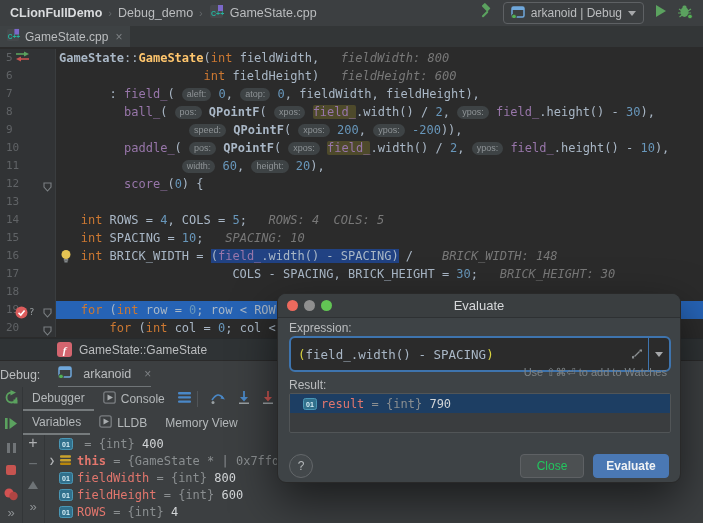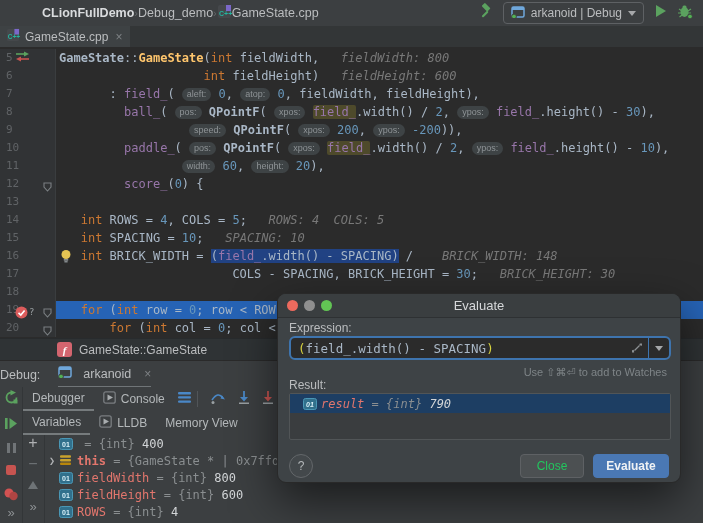--- a/index.html
+++ b/index.html
@@ -1,20 +1,20 @@
 <!DOCTYPE html>
 <html><head>
 <meta charset="utf-8">
 <style>
   html,body{margin:0;padding:0;background:#202020;}
   #app{position:relative;width:703px;height:523px;background:#3C3F41;overflow:hidden;
        font-family:"Liberation Sans",sans-serif;color:#BBBDBF;-webkit-font-smoothing:antialiased;}
   
   #header{position:absolute;left:0;top:0;width:703px;height:26px;background:#3C3F41;display:flex;align-items:center;}
-  .bc{display:flex;align-items:center;padding-left:10px;font-size:12.5px;color:#BBBDBF;margin-left:32px;}
+  .bc{display:flex;align-items:center;gap:6px;padding-left:10px;font-size:12.5px;color:#BBBDBF;}
   .bc .sep{color:#63676A;font-size:11px;}
   .bc .b0{font-weight:bold;color:#DADCDE;}
   #toolbar{margin-left:auto;display:flex;align-items:center;gap:10px;padding-right:10px;}
   #runcombo{display:flex;align-items:center;gap:6px;border:1px solid #5E6164;border-radius:4px;height:20px;padding:0 7px;font-size:12px;color:#BBBDBF;}
   
   #tabbar{position:absolute;left:0;top:26px;width:703px;height:21px;background:#333637;}
   #edittab{position:absolute;left:0;top:0;height:21px;display:flex;align-items:center;gap:5px;padding:0 8px 0 6px;
            background:#3E4244;border-bottom:2px solid #6E7375;font-size:12px;color:#BBBDBF;}
   .closex{color:#7E8285;font-size:12px;margin-left:2px;}
   
@@ -74,31 +74,31 @@
   .vval{color:#D2D5D7;}
   
   #dialog{position:absolute;left:277px;top:293px;width:404px;height:190px;background:#3E4346;border:1px solid #292929;
           border-radius:9px;box-shadow:0 18px 45px rgba(0,0,0,.55);box-sizing:border-box;}
   #dtitle{position:relative;height:23px;background:#3A3E40;border-bottom:1px solid #2E3133;border-radius:8px 8px 0 0;
           display:flex;align-items:center;justify-content:center;font-size:13px;color:#D6D8DA;}
   #lights{position:absolute;left:9px;top:6px;display:flex;gap:6px;}
   .light{width:11px;height:11px;border-radius:50%;}
   .lred{background:#EC6A5E;}.lgray{background:#8F8F8F;}.lgreen{background:#62C554;}
   .dlab{position:absolute;left:11px;font-size:12px;color:#BBBDBF;}
-  #exprfield{position:absolute;left:11px;top:42px;width:382px;height:24px;background:#2B2B2B;border:2px solid #3E74AE;
+  #exprfield{position:absolute;left:11px;top:42px;width:382px;height:36px;background:#2B2B2B;border:2px solid #3E74AE;
              border-radius:6px;box-sizing:border-box;display:flex;align-items:center;}
   #exprtext{flex:1;padding-left:7px;font-family:"DejaVu Sans Mono",monospace;font-size:12.5px;color:#A9B7C6;white-space:pre;}
   .paren{color:#D8D33F;}
   #expricons{display:flex;align-items:center;height:100%;}
   #combosep{width:1px;height:100%;background:#3E74AE;margin-left:5px;}
   #comboarr{width:20px;display:flex;justify-content:center;align-items:center;}
   .tri-down{width:0;height:0;border-left:4px solid transparent;border-right:4px solid transparent;border-top:5px solid #A6A8AA;}
   #watchhint{position:absolute;right:13px;top:72px;font-size:11px;color:#7E8487;}
-  #resultbox{position:absolute;left:11px;top:99px;width:382px;height:47px;background:#3A3D3F;border:1px solid #515557;
-             border-radius:2px;box-sizing:border-box;font-style:italic;}
+  #resultbox{position:absolute;left:11px;top:99px;width:382px;height:40px;background:#3A3D3F;border:1px solid #515557;
+             border-radius:2px;box-sizing:border-box;}
   #resultrow{height:19px;background:#1D3E63;display:flex;align-items:center;padding-left:13px;
              font-family:"DejaVu Sans Mono",monospace;font-size:12px;white-space:pre;}
   #dfooter{position:absolute;left:11px;right:11px;top:160px;height:24px;display:flex;align-items:center;}
   #helpbtn{width:22px;height:22px;border-radius:50%;background:#43484B;border:1px solid #63676A;color:#B4B8BA;
            display:flex;align-items:center;justify-content:center;font-size:12px;}
   .btn{height:24px;border-radius:4px;font-size:12px;display:flex;align-items:center;justify-content:center;box-sizing:border-box;}
   #closebtn{width:64px;margin-left:auto;background:#4C5052;border:1px solid #5E6164;color:#22c55e;}
   #evalbtn{width:76px;margin-left:9px;background:#4A78B4;border:1px solid #4A78B4;color:#F0F2F4;font-weight:bold;}
 </style>
 </head>

